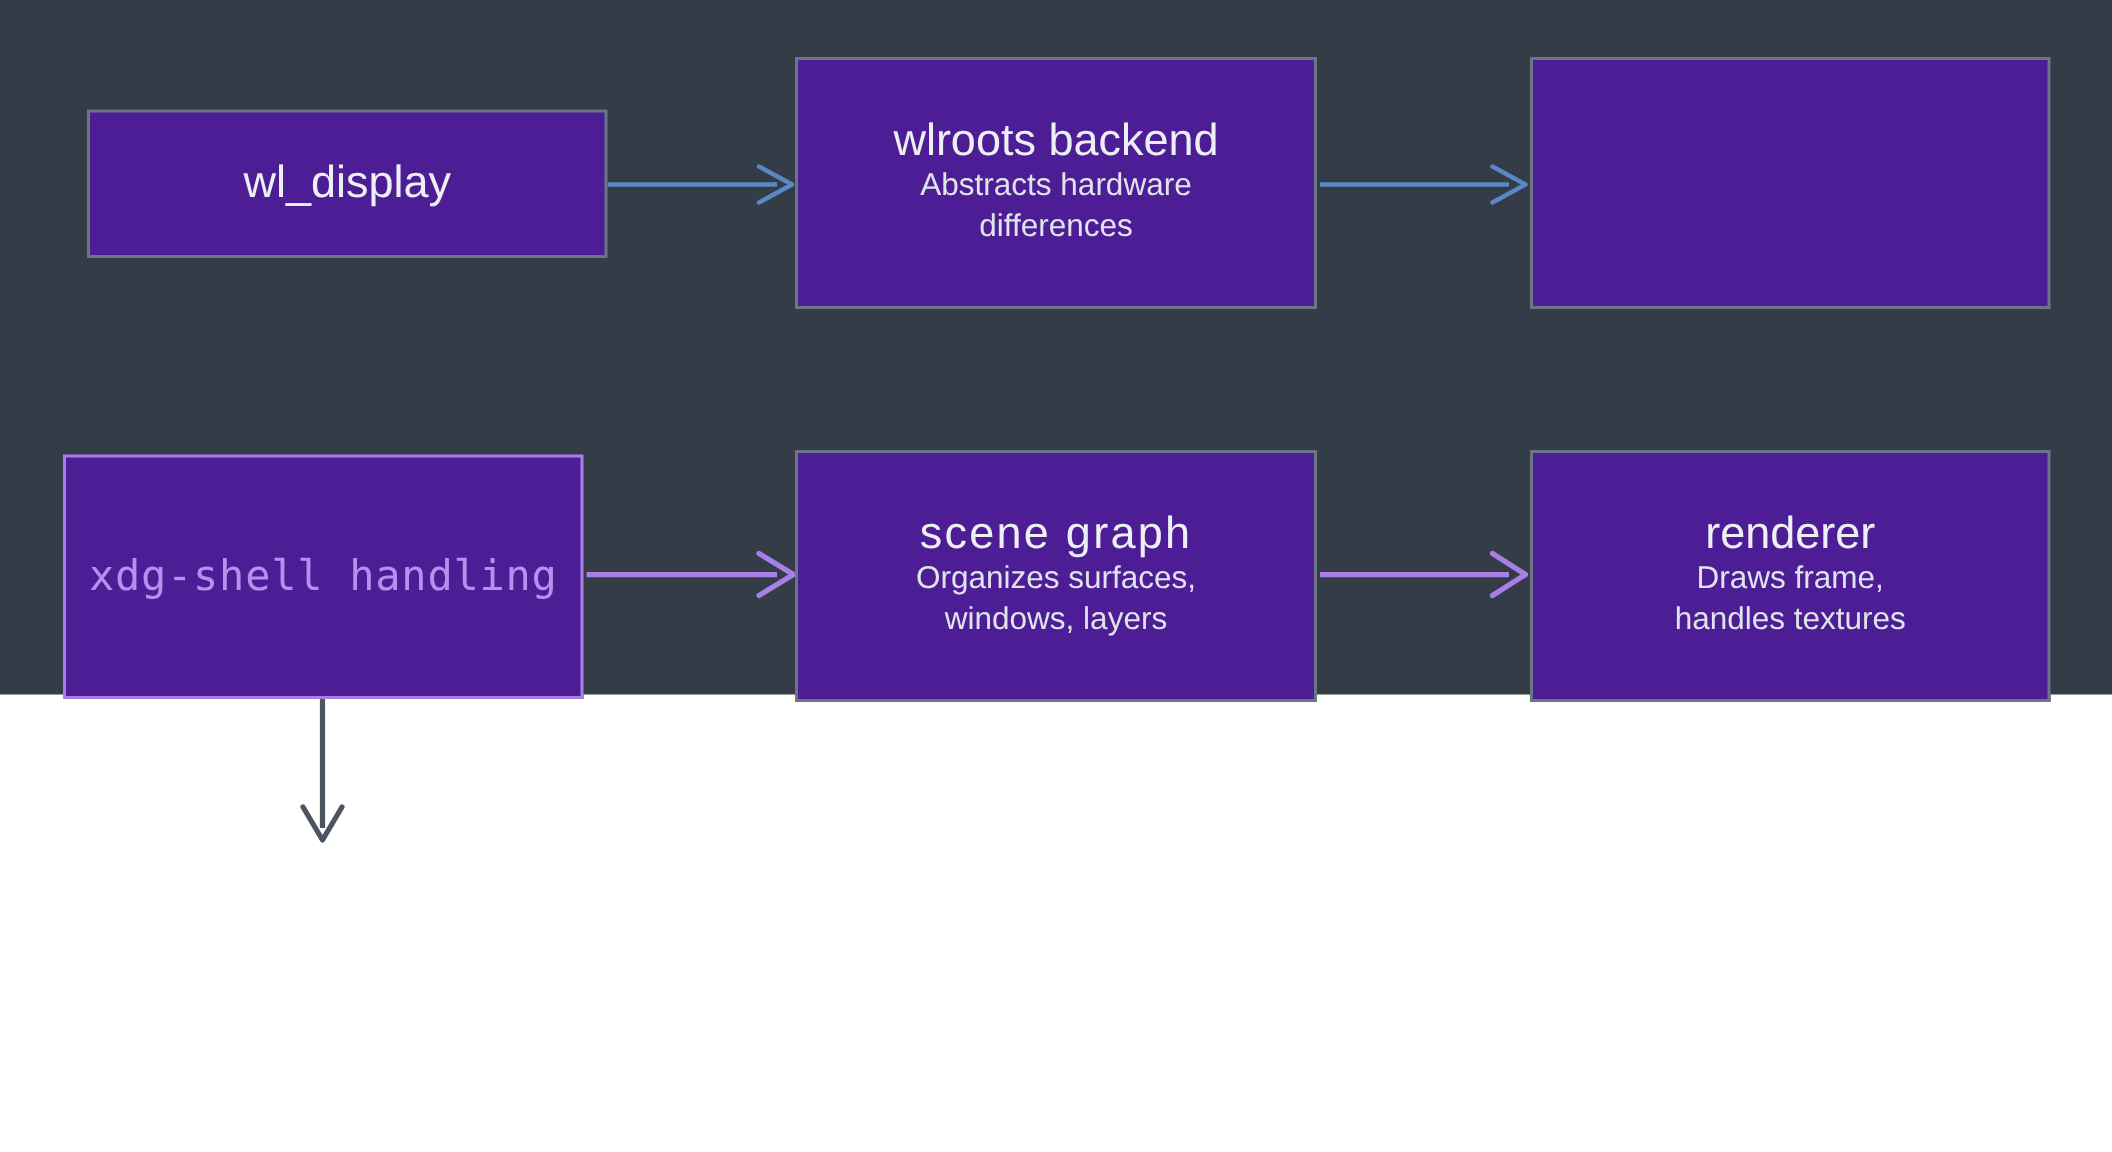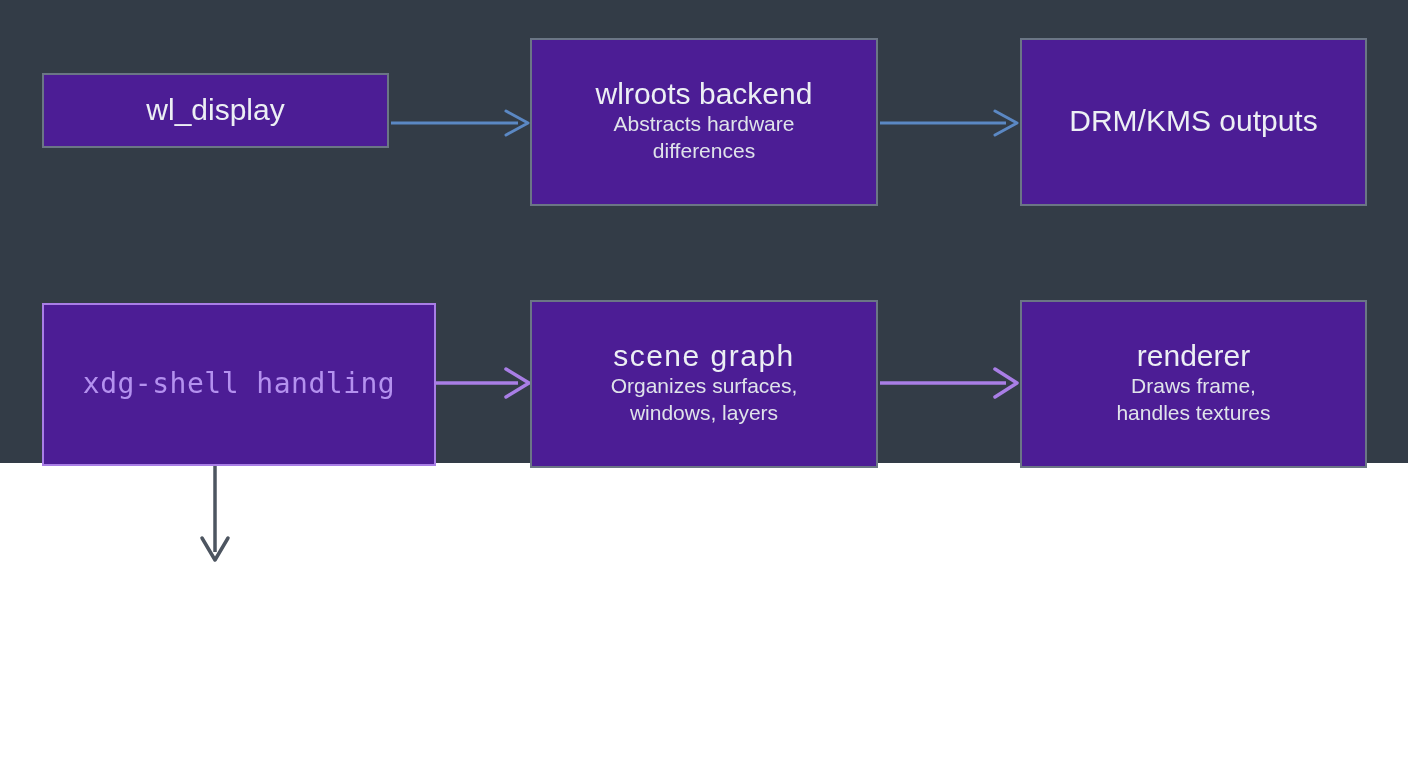--- a/index.html
+++ b/index.html
@@ -67,24 +67,24 @@
     letter-spacing: 0.5px;
   }
   .node.accent-purple { border-color: #a97ee6; }
   .node.accent-purple .title { color: #b491ef; }
   .node.accent-green  { border-color: #4cb963; }
   .node.accent-green  .title { color: #6fd98a; }
 
   .node .title.spaced { letter-spacing: 1.5px; }
 
   
-  #node-wl-display   { left: 42px;   top: 73px;  width: 347px; height: 75px;  }
+  #node-wl-display   { left: 58px;   top: 73px;  width: 347px; height: 99px;  }
   #node-wlroots      { left: 530px;  top: 38px;  width: 348px; height: 168px; }
   #node-drm          { left: 1020px; top: 38px;  width: 347px; height: 168px; }
-  #node-xdg-shell    { left: 42px;   top: 303px; width: 394px; height: 163px; }
+  #node-xdg-shell    { left: 42px;   top: 303px; width: 347px; height: 163px; }
   #node-scene-graph  { left: 530px;  top: 300px; width: 348px; height: 168px; }
   #node-renderer     { left: 1020px; top: 300px; width: 347px; height: 168px; }
   #node-seat-input   { left: 42px;   top: 564px; width: 347px; height: 163px; }
 
   
   #edges {
     position: absolute;
     left: 0; top: 0;
     width: 1408px;
     height: 768px;
@@ -130,21 +130,20 @@
     <div class="title">wl_display</div>
   </div>
 
   <div class="node has-sub" id="node-wlroots">
     <div class="title">wlroots backend</div>
     <div class="subtitle">Abstracts hardware
 differences</div>
   </div>
 
   <div class="node has-sub" id="node-drm">
-    <div class="title">DRM/KMS outputs</div>
   </div>
 
   <div class="node mono accent-purple" id="node-xdg-shell">
     <div class="title">xdg-shell handling</div>
   </div>
 
   <div class="node has-sub" id="node-renderer">
     <div class="title">renderer</div>
     <div class="subtitle">Draws frame,
 handles textures</div>

